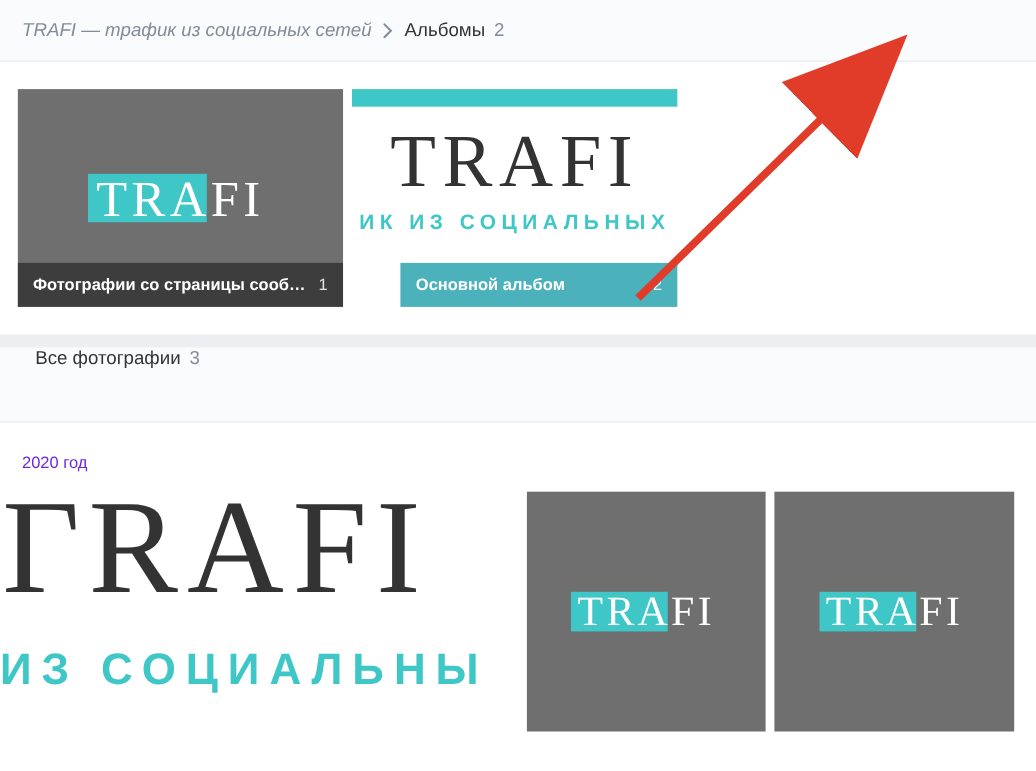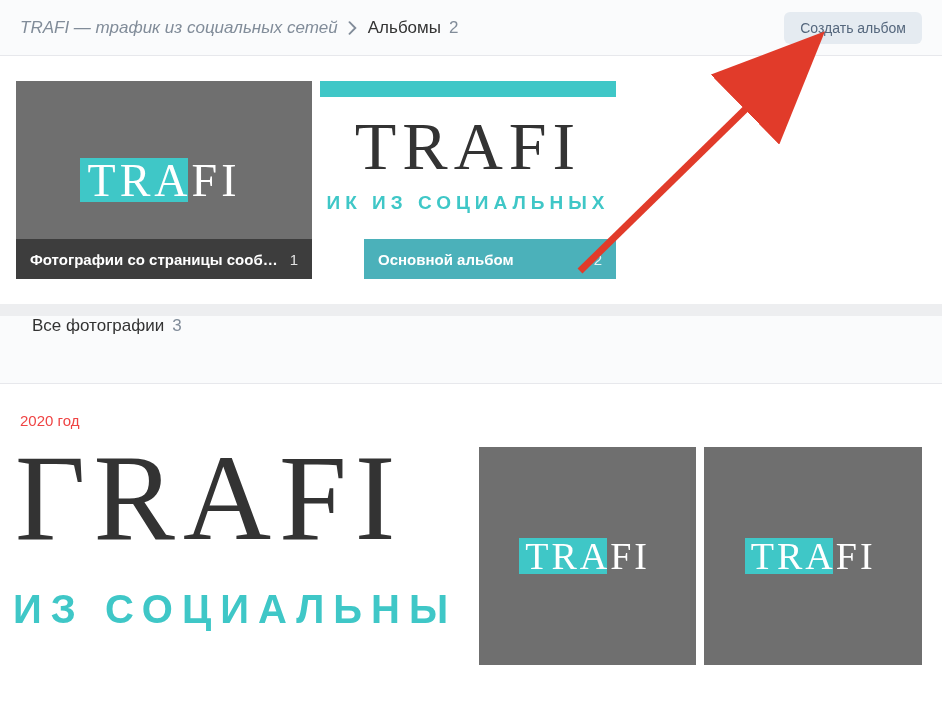--- a/index.html
+++ b/index.html
@@ -162,38 +162,37 @@
       font-size: 17px;
       font-weight: 500;
       color: #333;
     }
     .all-photos-header .count { color: #818c99; margin-left: 8px; font-weight: 400; }
 
     .year-section {
       padding: 28px 20px 16px 20px;
     }
     .year-label {
-      color: #ef4444;
+      color: #6d28d9;
       font-size: 15px;
       font-weight: 500;
     }
     .photo-grid {
       display: flex;
       margin-top: 18px;
       gap: 8px;
       margin-left: -20px;
     }
     .photo-large {
       width: 480px;
       height: 218px;
       background: #fff;
       position: relative;
       cursor: pointer;
       overflow: hidden;
-      padding-left: 13px;
     }
     .photo-large .trafi-huge {
       font-family: 'Georgia', serif;
       color: #333;
       letter-spacing: 8px;
       font-size: 122px;
       font-weight: 500;
       white-space: nowrap;
       margin-left: 2px;
       line-height: 1;
@@ -253,21 +252,20 @@
   <div class="breadcrumb">
     <span class="crumb-link">TRAFI — трафик из социальных сетей</span>
     <span class="sep">
       <svg width="10" height="14" viewBox="0 0 8 12">
           <path d="M1 1 L6 6 L1 11" stroke="#818c99" stroke-width="1.6" fill="none" stroke-linecap="round"></path>
         </svg>
     </span>
     <span class="crumb-current">Альбомы</span>
     <span class="count">2</span>
   </div>
-  <button class="create-btn">Создать альбом</button>
 </div>
 
 <div class="albums-row">
 
   <div class="album-card">
     <div class="album-cover cover1">
       <div class="trafi-logo-sm">
         <div class="teal-box"></div>
         <span class="txt">TRAFI</span>
       </div>

